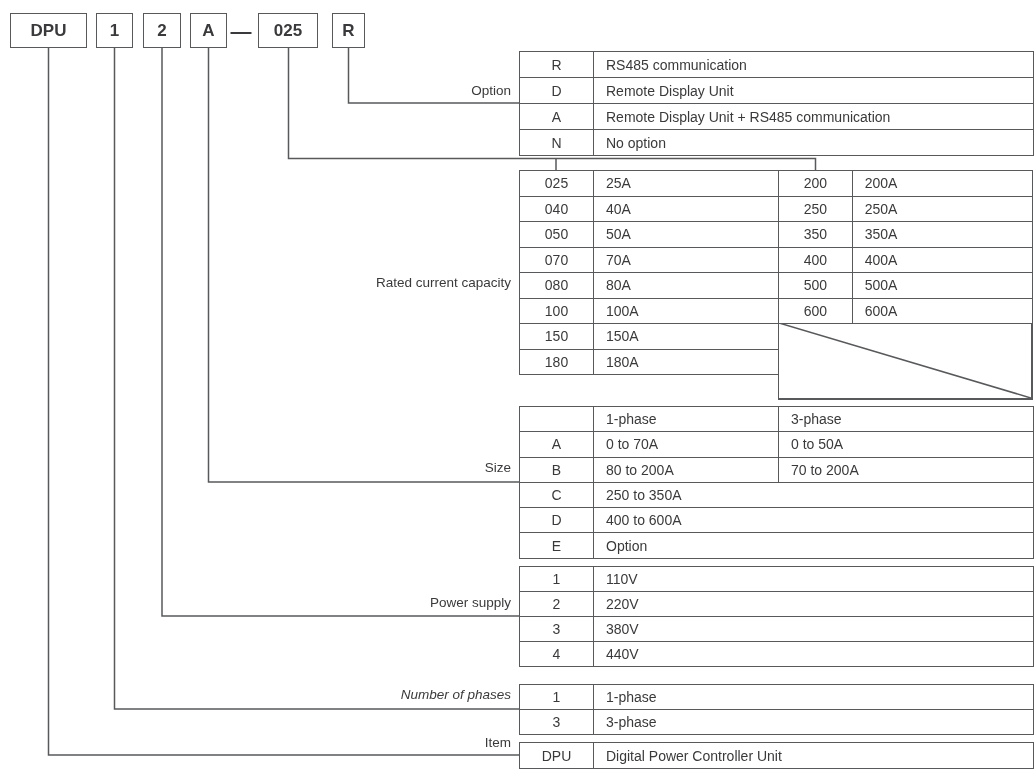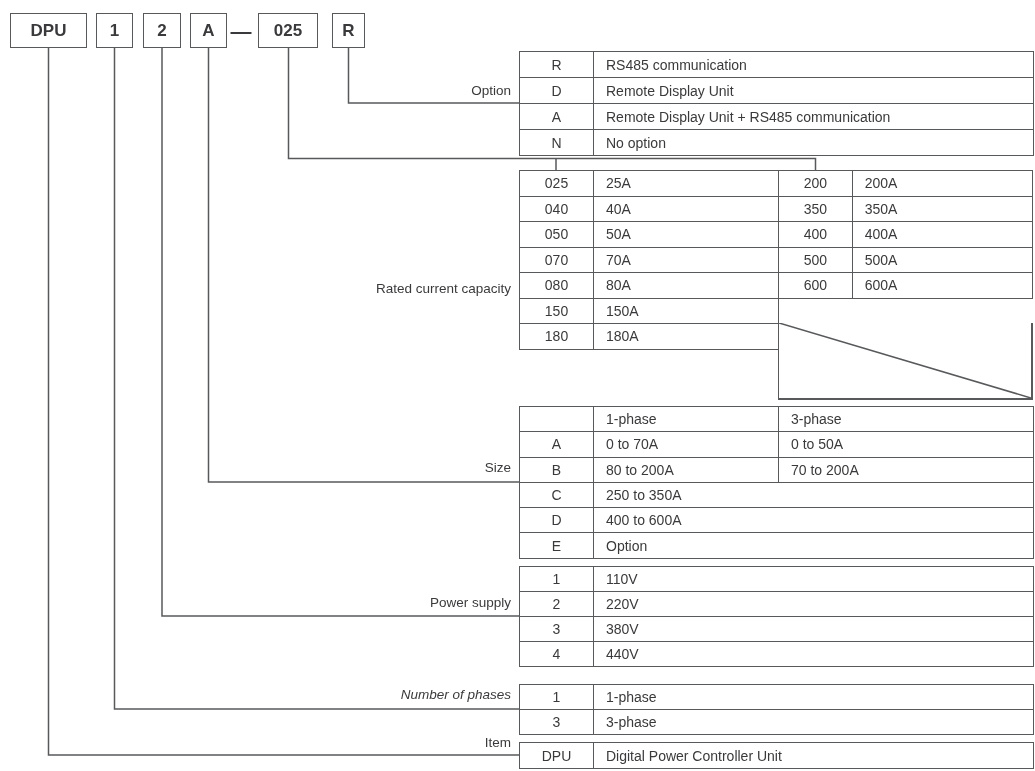--- a/index.html
+++ b/index.html
@@ -94,21 +94,21 @@
   .t-power    { left: 519px; top: 566px; }
   .t-power tr { height: 25px; }
 
   .t-phases   { left: 519px; top: 684px; }
   .t-phases tr { height: 25px; }
 
   .t-item     { left: 519px; top: 742px; }
   .t-item tr  { height: 26px; }
 
   .lbl-option { top: 83px;  }
-  .lbl-rated  { top: 281px; }
+  .lbl-rated  { top: 275px; }
   .lbl-size   { top: 460px; }
   .lbl-power  { top: 595px; }
   .lbl-phases { top: 687px; font-style: italic; }
   .lbl-item   { top: 735px; }
 </style>
 </head>
 <body>
 
 <div class="stage">
 
@@ -182,20 +182,24 @@
         <td class="code">050</td>
         <td class="desc">50A</td>
       </tr>
       <tr>
         <td class="code">070</td>
         <td class="desc">70A</td>
       </tr>
       <tr>
         <td class="code">080</td>
         <td class="desc">80A</td>
+      </tr>
+      <tr>
+        <td class="code">100</td>
+        <td class="desc">100A</td>
       </tr>
       <tr>
         <td class="code">150</td>
         <td class="desc">150A</td>
       </tr>
       <tr>
         <td class="code">180</td>
         <td class="desc">180A</td>
       </tr>
     </tbody>
@@ -204,20 +208,24 @@
       <colgroup>
           <col style="width:74px">
           <col style="width:181px">
         </colgroup>
       <tbody>
           <tr>
         <td class="code">200</td>
         <td class="desc">200A</td>
       </tr>
       <tr>
+        <td class="code">250</td>
+        <td class="desc">250A</td>
+      </tr>
+      <tr>
         <td class="code">350</td>
         <td class="desc">350A</td>
       </tr>
       <tr>
         <td class="code">400</td>
         <td class="desc">400A</td>
       </tr>
       <tr>
         <td class="code">500</td>
         <td class="desc">500A</td>

